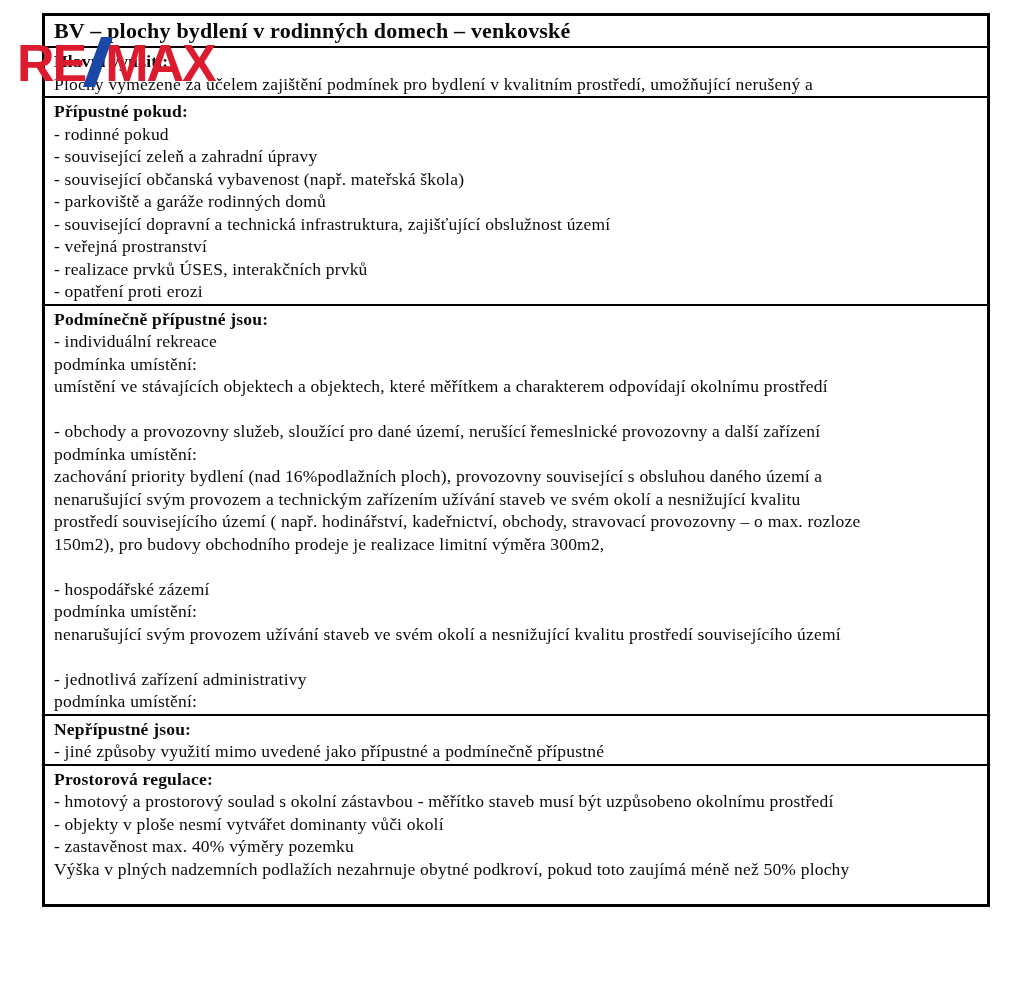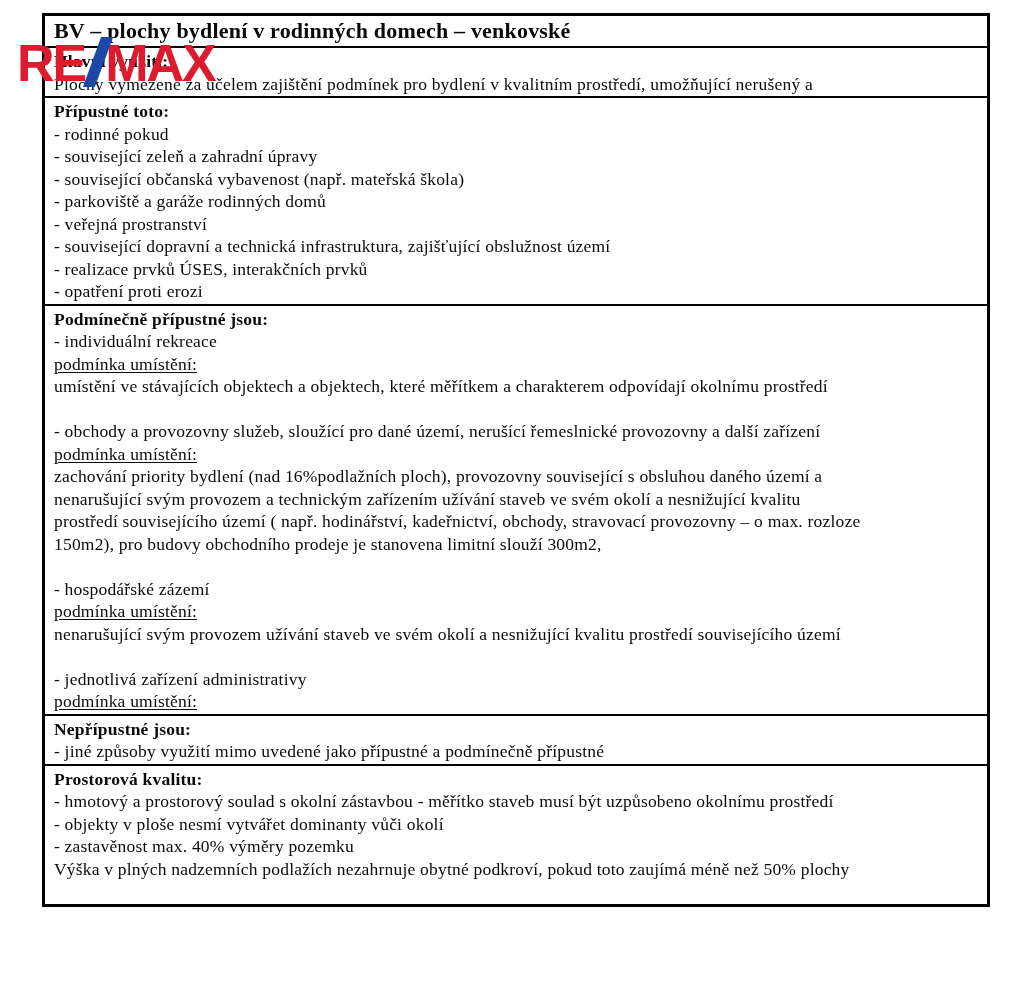--- a/index.html
+++ b/index.html
@@ -52,21 +52,20 @@
   }
   .line {
     font-size: 17.5px;
     line-height: 22.5px;
     letter-spacing: 0.2px;
     min-height: 22.5px;
     white-space: nowrap;
     overflow: hidden;
   }
   .line .underlined {
-    text-decoration: underline;
     text-underline-offset: 2px;
   }
   .remax-logo {
     position: absolute;
     left: 17px;
     top: 37px;
     z-index: 10;
     display: flex;
     align-items: center;
     font-family: Liberation Sans, sans-serif;
@@ -95,65 +94,65 @@
     <div class="title-row">BV – plochy bydlení v rodinných domech – venkovské</div>
     <div id="sections">
   <div class="section">
     <div class="section-heading">Hlavní využití:</div>
     <div class="section-lines">
             <div class="line normal">Plochy vymezené za účelem zajištění podmínek pro bydlení v kvalitním prostředí, umožňující nerušený a</div>
           </div>
   </div>
 
   <div class="section">
-    <div class="section-heading">Přípustné toto:</div>
+    <div class="section-heading">Přípustné pokud:</div>
     <div class="section-lines">
             <div class="line normal">- rodinné pokud</div>
             <div class="line normal">- související zeleň a zahradní úpravy</div>
             <div class="line normal">- související občanská vybavenost (např. mateřská škola)</div>
             <div class="line normal">- parkoviště a garáže rodinných domů</div>
+            <div class="line normal">- související dopravní a technická infrastruktura, zajišťující obslužnost území</div>
             <div class="line normal">- veřejná prostranství</div>
-            <div class="line normal">- související dopravní a technická infrastruktura, zajišťující obslužnost území</div>
             <div class="line normal">- realizace prvků ÚSES, interakčních prvků</div>
             <div class="line normal">- opatření proti erozi</div>
           </div>
   </div>
 
   <div class="section">
     <div class="section-heading">Podmínečně přípustné jsou:</div>
     <div class="section-lines">
             <div class="line normal">- individuální rekreace</div>
             <div class="line underline"><span class="underlined">podmínka umístění:</span></div>
             <div class="line normal">umístění ve stávajících objektech a objektech, které měřítkem a charakterem odpovídají okolnímu prostředí</div>
             <div class="line blank">&nbsp;</div>
             <div class="line normal">- obchody a provozovny služeb, sloužící pro dané území, nerušící řemeslnické provozovny a další zařízení</div>
             <div class="line underline"><span class="underlined">podmínka umístění:</span></div>
             <div class="line normal">zachování priority bydlení (nad 16%podlažních ploch), provozovny související s obsluhou daného území a</div>
             <div class="line normal">nenarušující svým provozem a technickým zařízením užívání staveb ve svém okolí a nesnižující kvalitu</div>
             <div class="line normal">prostředí souvisejícího území ( např. hodinářství, kadeřnictví, obchody, stravovací provozovny – o max. rozloze</div>
-            <div class="line normal">150m2), pro budovy obchodního prodeje je stanovena limitní slouží 300m2,</div>
+            <div class="line normal">150m2), pro budovy obchodního prodeje je realizace limitní výměra 300m2,</div>
             <div class="line blank">&nbsp;</div>
             <div class="line normal">- hospodářské zázemí</div>
             <div class="line underline"><span class="underlined">podmínka umístění:</span></div>
             <div class="line normal">nenarušující svým provozem užívání staveb ve svém okolí a nesnižující kvalitu prostředí souvisejícího území</div>
             <div class="line blank">&nbsp;</div>
             <div class="line normal">- jednotlivá zařízení administrativy</div>
             <div class="line underline"><span class="underlined">podmínka umístění:</span></div>
           </div>
   </div>
 
   <div class="section">
     <div class="section-heading">Nepřípustné jsou:</div>
     <div class="section-lines">
             <div class="line normal">- jiné způsoby využití mimo uvedené jako přípustné a podmínečně přípustné</div>
           </div>
   </div>
 
   <div class="section">
-    <div class="section-heading">Prostorová kvalitu:</div>
+    <div class="section-heading">Prostorová regulace:</div>
     <div class="section-lines">
             <div class="line normal">- hmotový a prostorový soulad s okolní zástavbou - měřítko staveb musí být uzpůsobeno okolnímu prostředí</div>
             <div class="line normal">- objekty v ploše nesmí vytvářet dominanty vůči okolí</div>
             <div class="line normal">- zastavěnost max. 40% výměry pozemku</div>
             <div class="line normal">Výška v plných nadzemních podlažích nezahrnuje obytné podkroví, pokud toto zaujímá méně než 50% plochy</div>
             <div class="line blank">&nbsp;</div>
           </div>
   </div>
 </div>
   </div>

